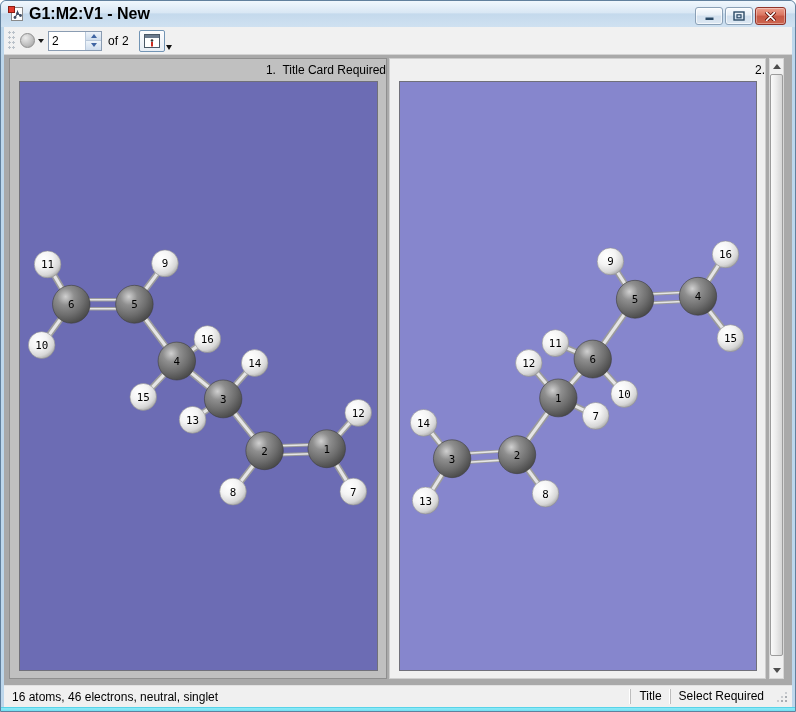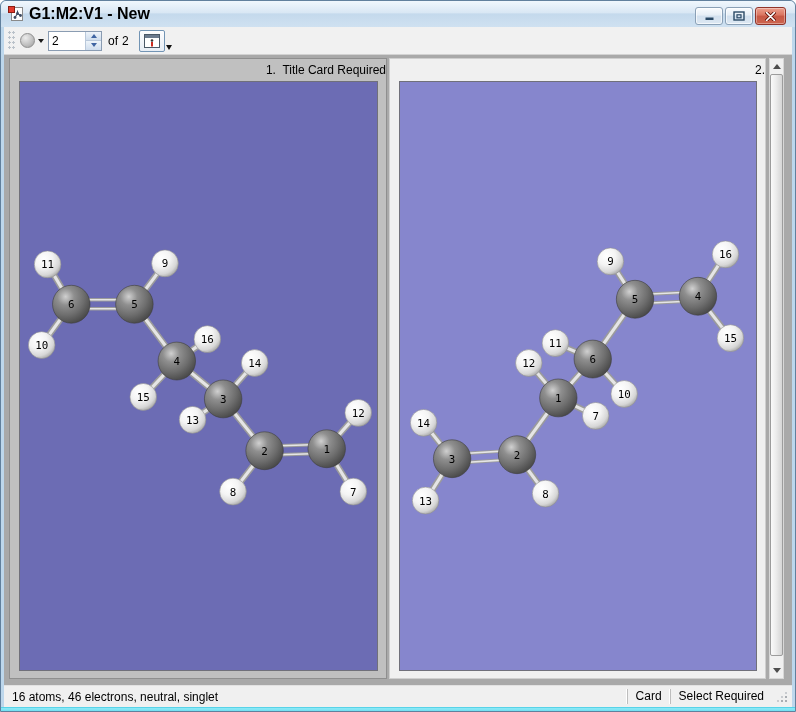--- a/index.html
+++ b/index.html
@@ -334,21 +334,21 @@
       <div class="sthumb"></div>
       <div class="sbtn down">
           <i class="s-tri-d"></i>
         </div>
     </div>
   </div>
 
   <div class="statusbar">
     <span>16 atoms, 46 electrons, neutral, singlet</span>
     <span class="sright">
-      <span class="ssec">Card</span>
+      <span class="ssec">Title</span>
       <span class="ssec">Select Required</span>
       <span class="grip-corner"></span>
     </span>
   </div>
 
   <div class="edge-l"></div>
   <div class="edge-r"></div>
   <div class="edge-b"></div>
 </div>
 

